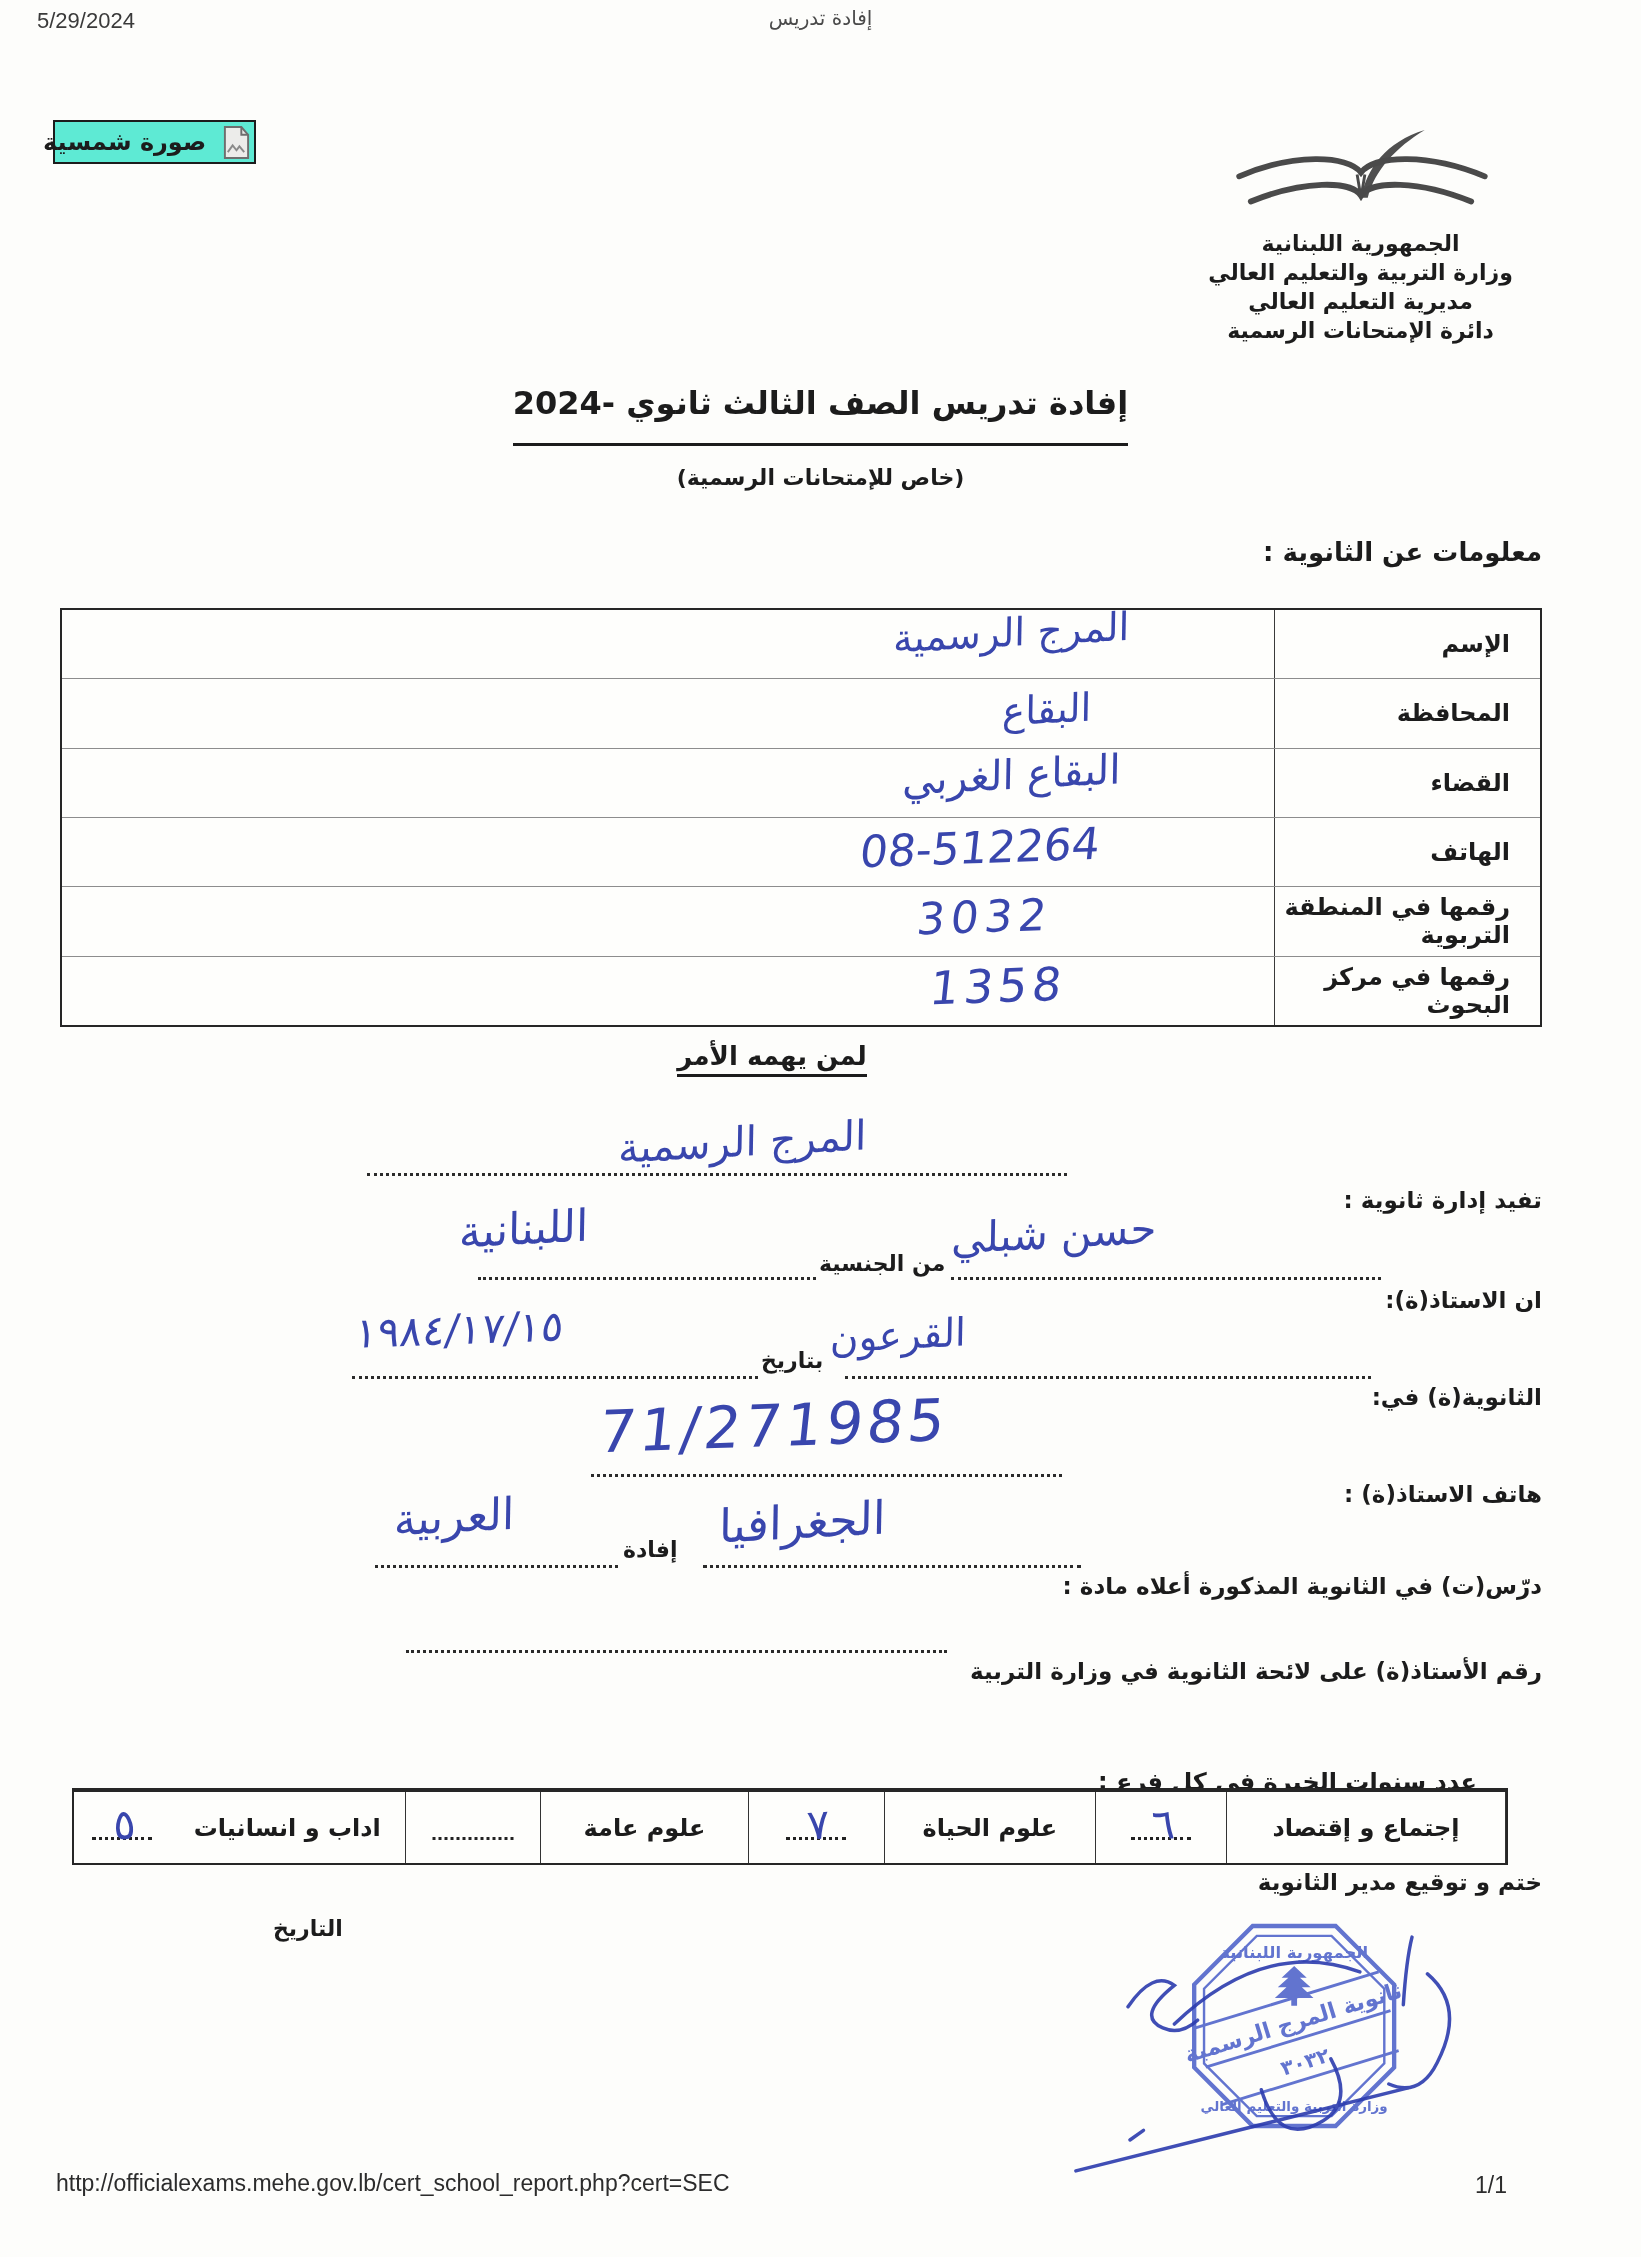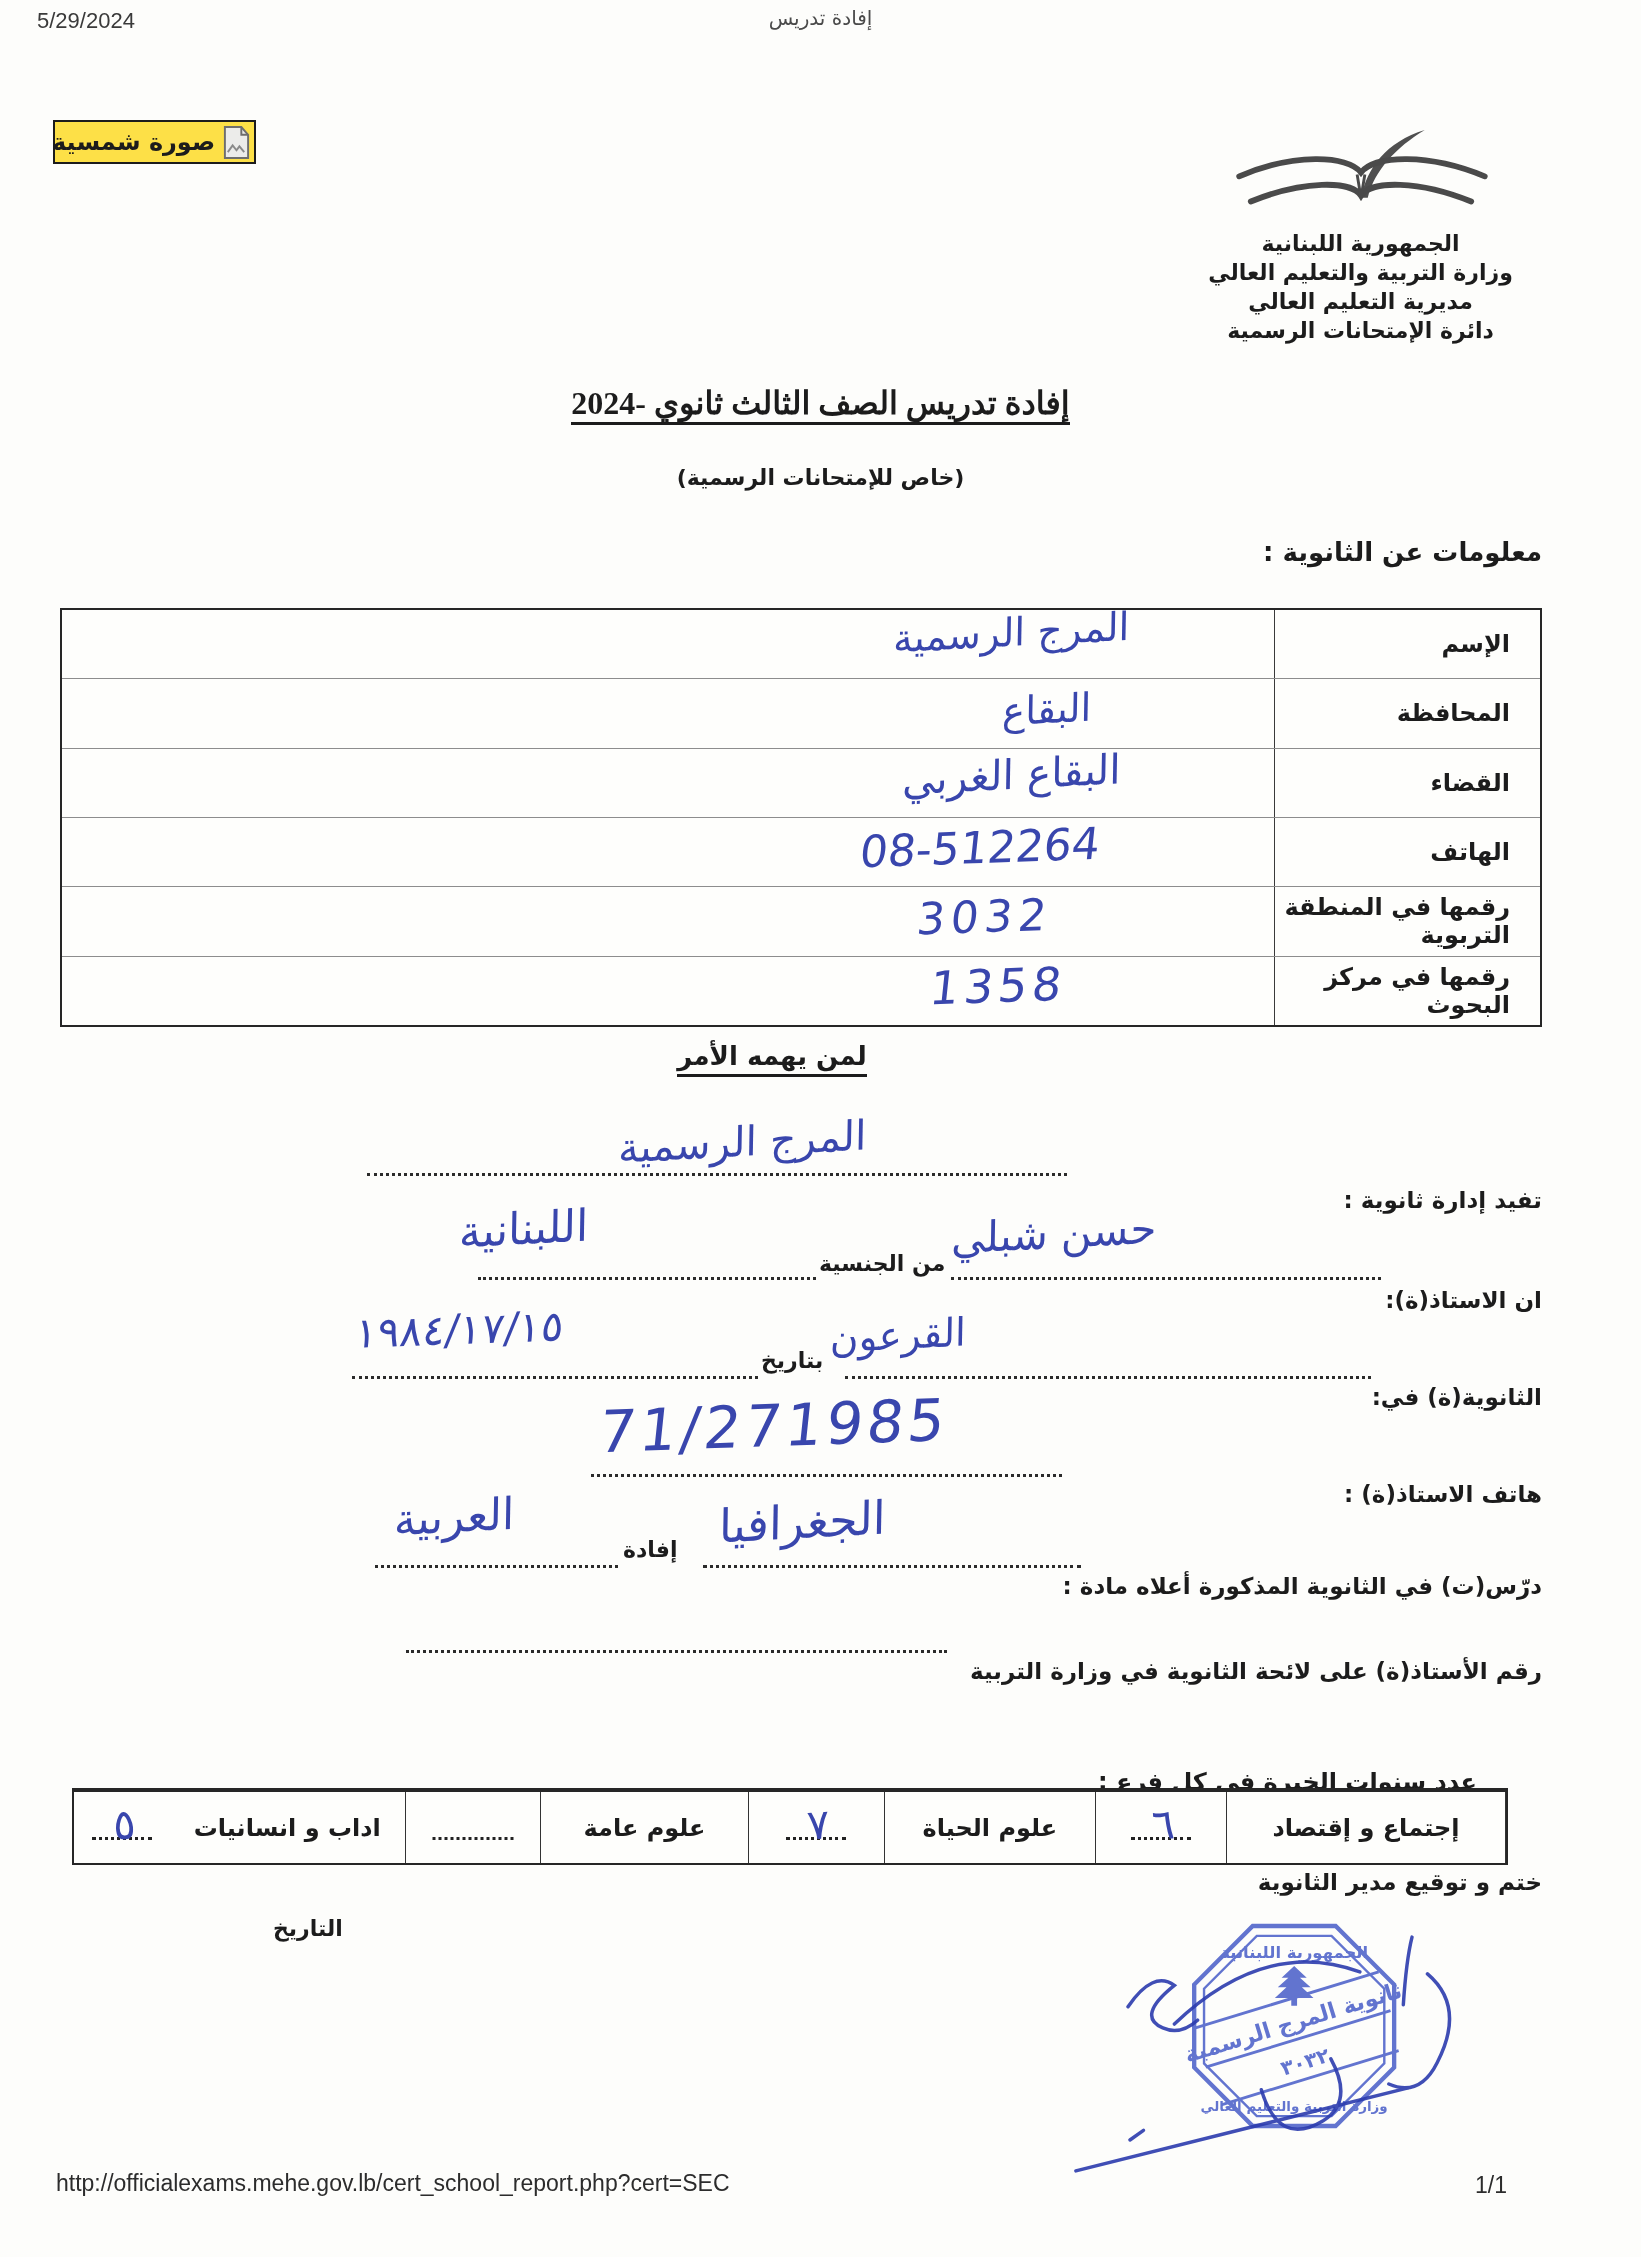--- a/index.html
+++ b/index.html
@@ -14,36 +14,36 @@
 
   
   .print-date { left:37px; top:7.7px; font-size:22px; color:#3a3a3a; font-family:"Liberation Sans",sans-serif; }
   .print-title { left:0; top:5.8px; width:1641px; text-align:center; font-size:20px; color:#4a4a4a; }
   .footer-url { left:56px; top:2170px; font-size:23px; color:#2c2c2c; font-family:"Liberation Sans",sans-serif; }
   .page-num { left:1475px; top:2172px; font-size:23px; color:#2c2c2c; font-family:"Liberation Sans",sans-serif; }
 
   
   .photo-box {
     left:53px; top:120px; width:203px; height:44px;
-    border:2.9px solid #1c1c1c; background:#fde047;
-    display:flex; align-items:center; gap:7px; padding:0 2.9px;
+    border:2.9px solid #1c1c1c; background:#5eead4;
+    display:flex; align-items:center; gap:16px; padding:0 2.9px;
     direction:rtl;
   }
   .photo-box .lbl { font-weight:bold; font-size:24px; white-space:nowrap; }
 
   
   .ministry { right:97px; top:124px; width:367px; text-align:center; }
   .ministry .lines { margin-top:3.9px; font-weight:bold; font-size:22px; line-height:29px; direction:rtl; }
 
   
   .main-title {
     left:0; top:384px; width:1641px; text-align:center;
     font-size:32px; font-weight:bold; direction:rtl;
   }
-  .main-title span { border-bottom:3.9px solid #1c1c1c; padding-bottom:1px;font-family:Liberation Serif, serif; }
+  .main-title span { border-bottom:3.9px solid #1c1c1c; padding-bottom:21px; }
   .sub-title { left:0; top:465px; width:1641px; text-align:center; font-size:22px; font-weight:bold; direction:rtl; }
 
   .section-heading { right:99px; top:537px; font-size:26px; font-weight:bold; direction:rtl; }
 
   
   .info-table {
     left:60px; top:608px; width:1482px; height:419px;
     border:2.9px solid #262626; display:flex; flex-direction:column; background:#fefefc;
   }
   .info-row { flex:1; display:flex; position:relative; border-top:1px solid #8d8d8d; }

